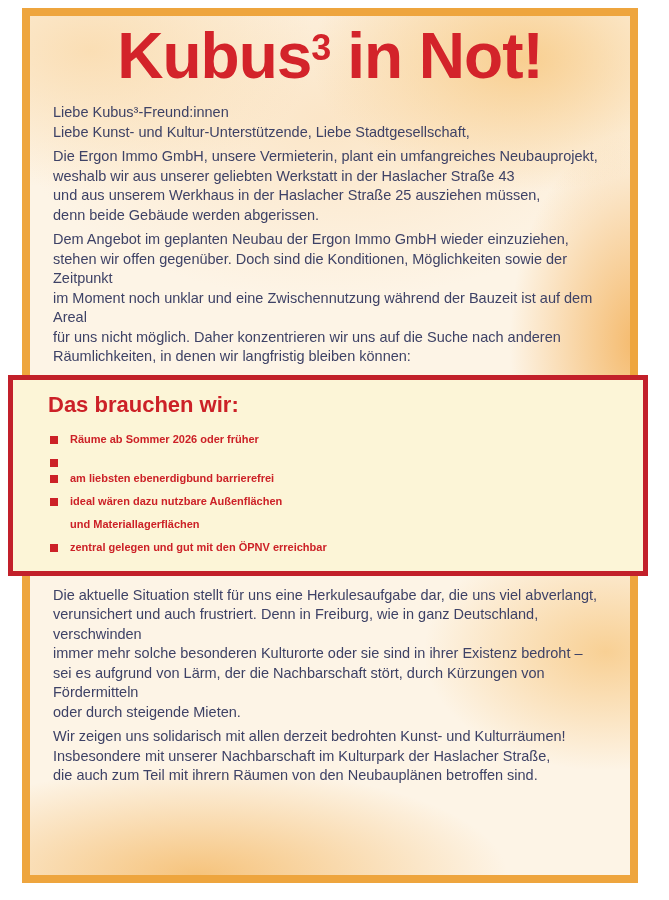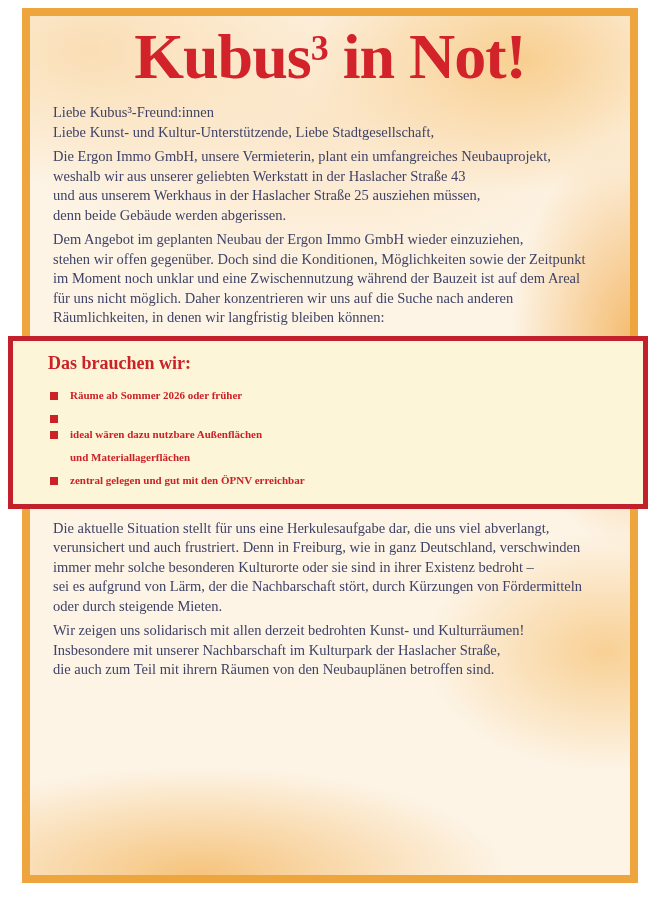--- a/index.html
+++ b/index.html
@@ -12,39 +12,39 @@
     border:8px solid #eea53e;
     background:
       radial-gradient(ellipse 300px 190px at 82% 5%,  rgba(248,205,140,0.95), rgba(248,205,140,0) 70%),
       radial-gradient(ellipse 180px 300px at 101% 38%, rgba(243,176,88,0.85), rgba(243,176,88,0) 70%),
       radial-gradient(ellipse 260px 170px at 96% 74%,  rgba(247,199,128,0.8),  rgba(247,199,128,0) 70%),
       radial-gradient(ellipse 430px 150px at 28% 100%, rgba(244,183,98,0.8),  rgba(244,183,98,0) 72%),
       radial-gradient(ellipse 320px 200px at 10% 4%,   rgba(250,221,178,0.95), rgba(250,221,178,0) 70%),
       radial-gradient(ellipse 420px 240px at 50% 12%,  rgba(251,228,196,0.9),  rgba(251,228,196,0) 75%),
       linear-gradient(#fdf4e6,#fdf4e6);
   }
-  .content{position:relative;padding:0 12px;height:100%;font-family:Liberation Serif, serif;}
+  .content{position:relative;padding:0 12px;height:100%;}
   .page-title{
     text-align:center;margin:8px 0 14px 0;
     font-size:64px;line-height:1.02;font-weight:bold;
     color:#d3232a;letter-spacing:-1px;
   }
   .page-title .sup{font-size:36px;vertical-align:18px;}
   .para{
     color:#3e4266;font-size:14.5px;line-height:19.5px;
     margin:0 0 5px 3px;padding-left:8px;
   }
   .needs-box{
     box-sizing:border-box;
     margin:8px 0 10px -34px;width:640px;
     border:5px solid #c2202a;background:#fcf5d7;
     padding:12px 20px 12px 35px;
   }
   .needs-heading{
-    color:#cc2127;font-weight:bold;font-size:18px;margin:0 0 10px 0;
+    color:#cc2127;font-weight:bold;font-size:22px;margin:0 0 10px 0;
   }
   .needs-item{
     display:flex;color:#cc2127;font-weight:bold;font-size:11px;
     line-height:23px;
   }
   .needs-item .square{
     flex:0 0 8px;width:8px;height:8px;background:#cc2127;
     margin:8px 12px 0 2px;
   }
 </style>
@@ -64,20 +64,24 @@
       <p class="needs-heading">Das brauchen wir:</p>
       <div class="needs-item">
         <span class="square"></span>
         <span>Räume ab Sommer 2026 oder früher</span>
       </div>
       <div class="needs-item">
         <span class="square"></span>
       </div>
       <div class="needs-item">
         <span class="square"></span>
+        <span>am liebsten ebenerdigbund barrierefrei</span>
+      </div>
+      <div class="needs-item">
+        <span class="square"></span>
         <span>ideal wären dazu nutzbare Außenflächen<br>und Materiallagerflächen</span>
       </div>
       <div class="needs-item">
         <span class="square"></span>
         <span>zentral gelegen und gut mit den ÖPNV erreichbar</span>
       </div>
     </div>
 
     <p class="para">Die aktuelle Situation stellt für uns eine Herkulesaufgabe dar, die uns viel abverlangt,<br>verunsichert und auch frustriert. Denn in Freiburg, wie in ganz Deutschland, verschwinden<br>immer mehr solche besonderen Kulturorte oder sie sind in ihrer Existenz bedroht –<br>sei es aufgrund von Lärm, der die Nachbarschaft stört, durch Kürzungen von Fördermitteln<br>oder durch steigende Mieten.</p>
     <p class="para">Wir zeigen uns solidarisch mit allen derzeit bedrohten Kunst- und Kulturräumen!<br>Insbesondere mit unserer Nachbarschaft im Kulturpark der Haslacher Straße,<br>die auch zum Teil mit ihrern Räumen von den Neubauplänen betroffen sind.</p>

